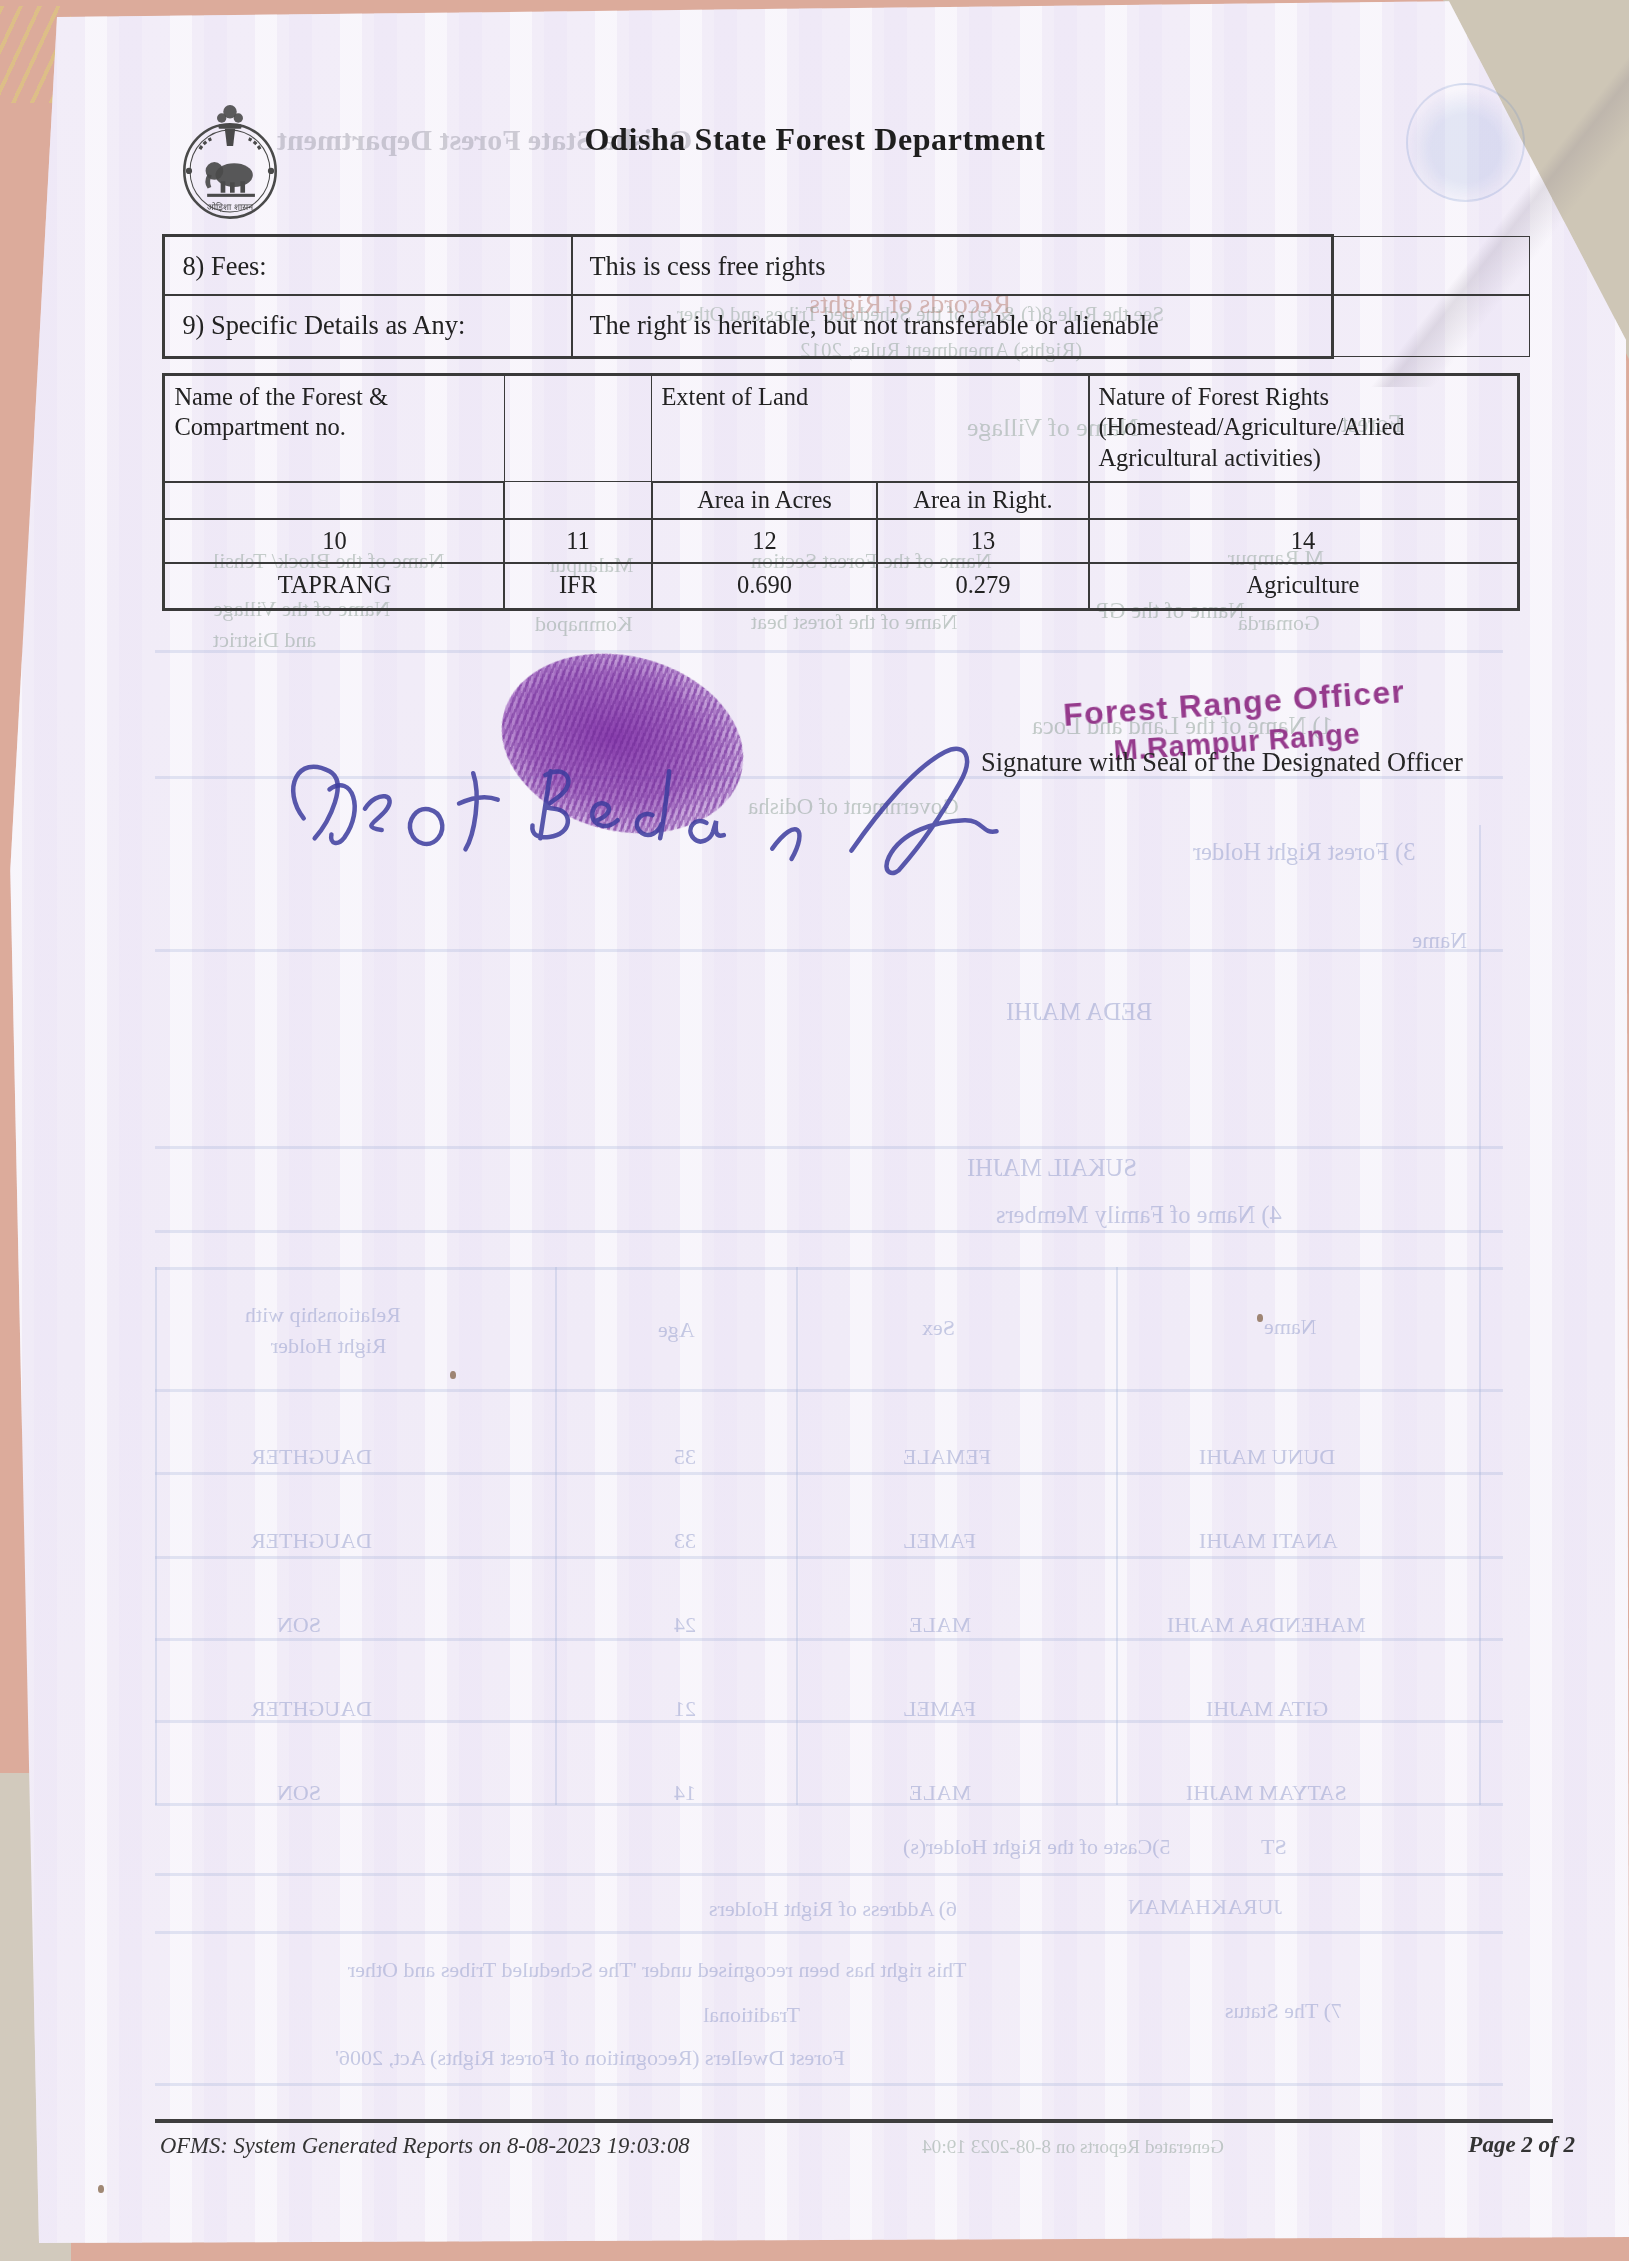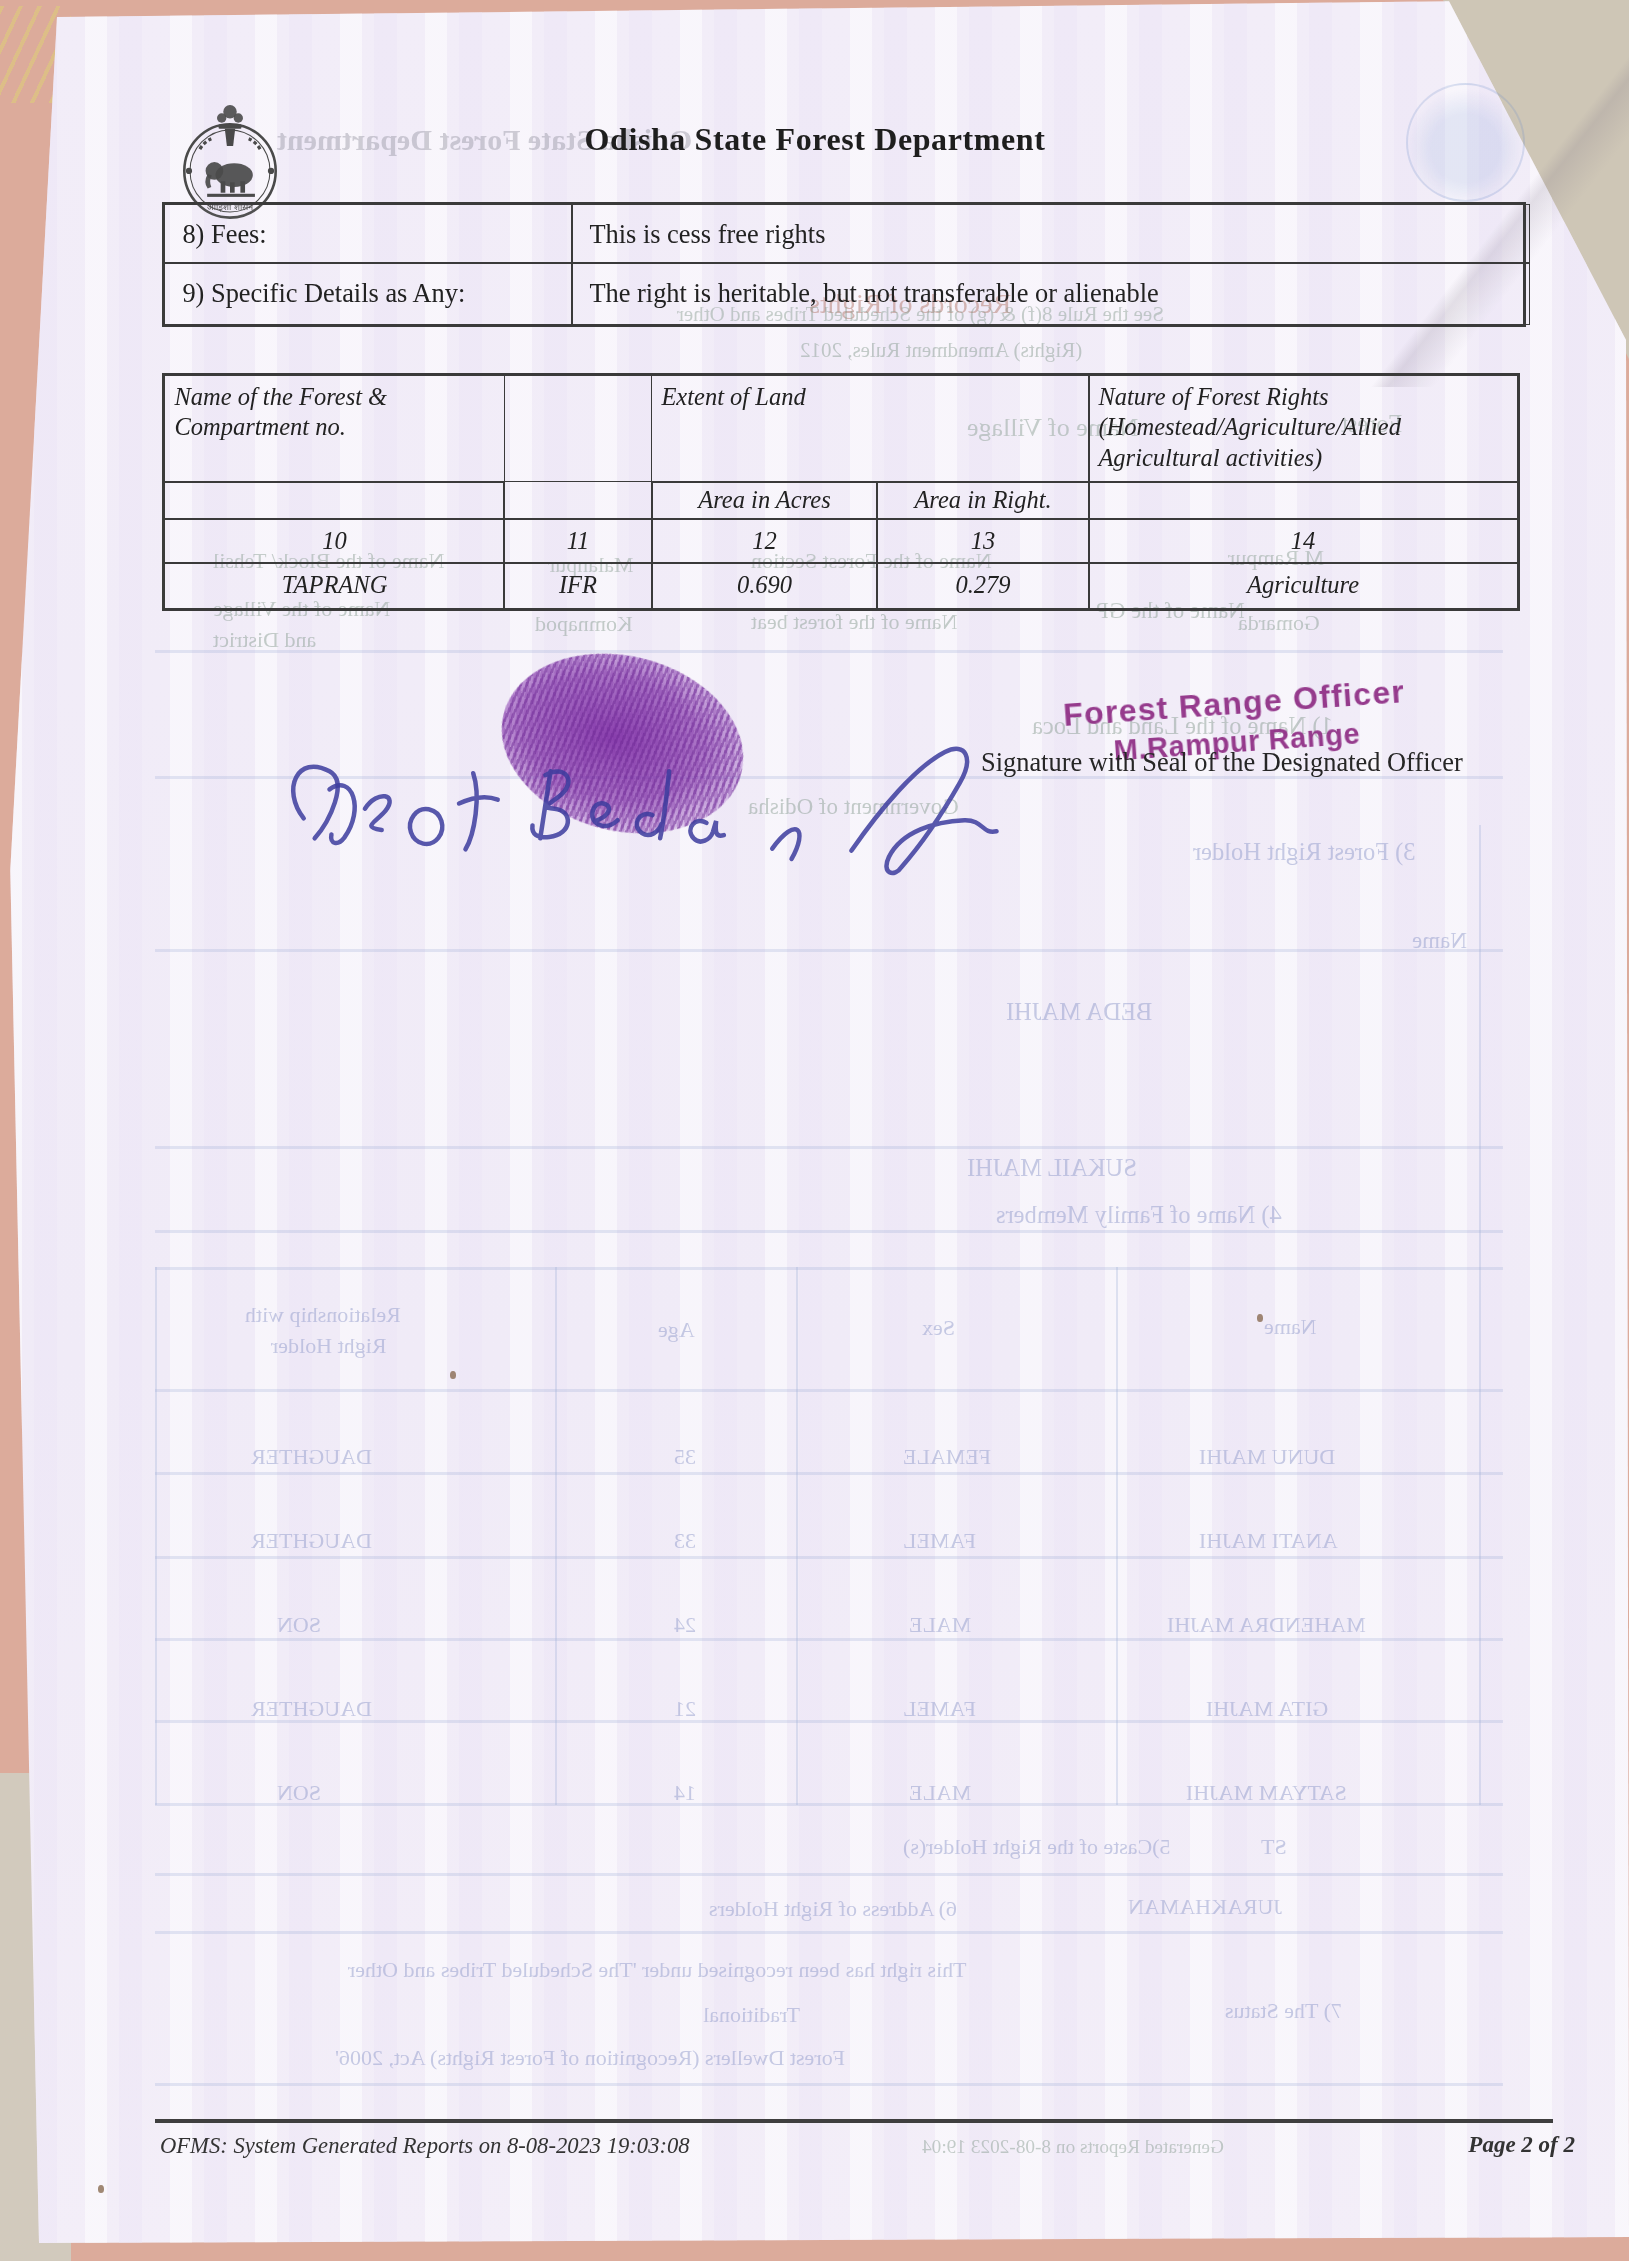--- a/index.html
+++ b/index.html
@@ -26,30 +26,30 @@
   
   #faint-round-stamp{position:absolute;left:1406px;top:83px;width:115px;height:115px;border-radius:50%;
     border:2.6px solid rgba(110,140,200,.22);
     background:radial-gradient(circle at 50% 55%,rgba(115,150,210,.16) 0 40%,rgba(115,150,210,.05) 60%,rgba(0,0,0,0) 70%);}
   
   #emblem{position:absolute;left:175px;top:92px;width:110px;height:135px;}
   
   #title{position:absolute;left:0;top:121px;width:1630px;text-align:center;
     font-size:32px;font-weight:bold;color:#1e1e1e;letter-spacing:0.6px;}
   
-  #fees{position:absolute;left:162px;top:202px;width:1364px;display:grid;
+  #fees{position:absolute;left:162px;top:234px;width:1172px;display:grid;
     grid-template-columns:407px 957px;grid-template-rows:58px 61px;
     border:3.9px solid #3a3a3a;box-sizing:border-box;background:rgba(255,255,255,.04);}
   #fees > div{border:1.9px solid #3a3a3a;margin:-0.6px;display:flex;align-items:center;
     padding:2.6px 17px;font-size:26.4px;color:#222;}
   
   #land{position:absolute;left:162px;top:373px;display:grid;
     grid-template-columns:339px 148px 225px 212px 428px;
     grid-template-rows:106px 37px 44px 45px;
-    border:3.9px solid #3a3a3a;box-sizing:content-box;background:rgba(255,255,255,.04);font-style:italic;}
+    border:3.9px solid #3a3a3a;box-sizing:content-box;background:rgba(255,255,255,.04);}
   #land > div{border:1.3px solid #3a3a3a;margin:-0.6px;font-size:24.5px;color:#222;
     padding:5.2px 9px;line-height:1.25;box-sizing:border-box;}
   #land > .hdr{display:block;}
   #land > .ctr{display:flex;align-items:center;justify-content:center;padding:8px;}
   
   #thumbprint{position:absolute;left:500px;top:656px;width:245px;height:175px;border-radius:50%;
     transform:rotate(14deg);opacity:.93;filter:blur(0.5px);
     background:
       repeating-linear-gradient(100deg,rgba(96,22,138,.48) 0 2.6px,rgba(255,255,255,0) 2.6px 5.8px),
       repeating-linear-gradient(80deg,rgba(120,40,160,.30) 0 3.2px,rgba(255,255,255,0) 3.2px 7px),

